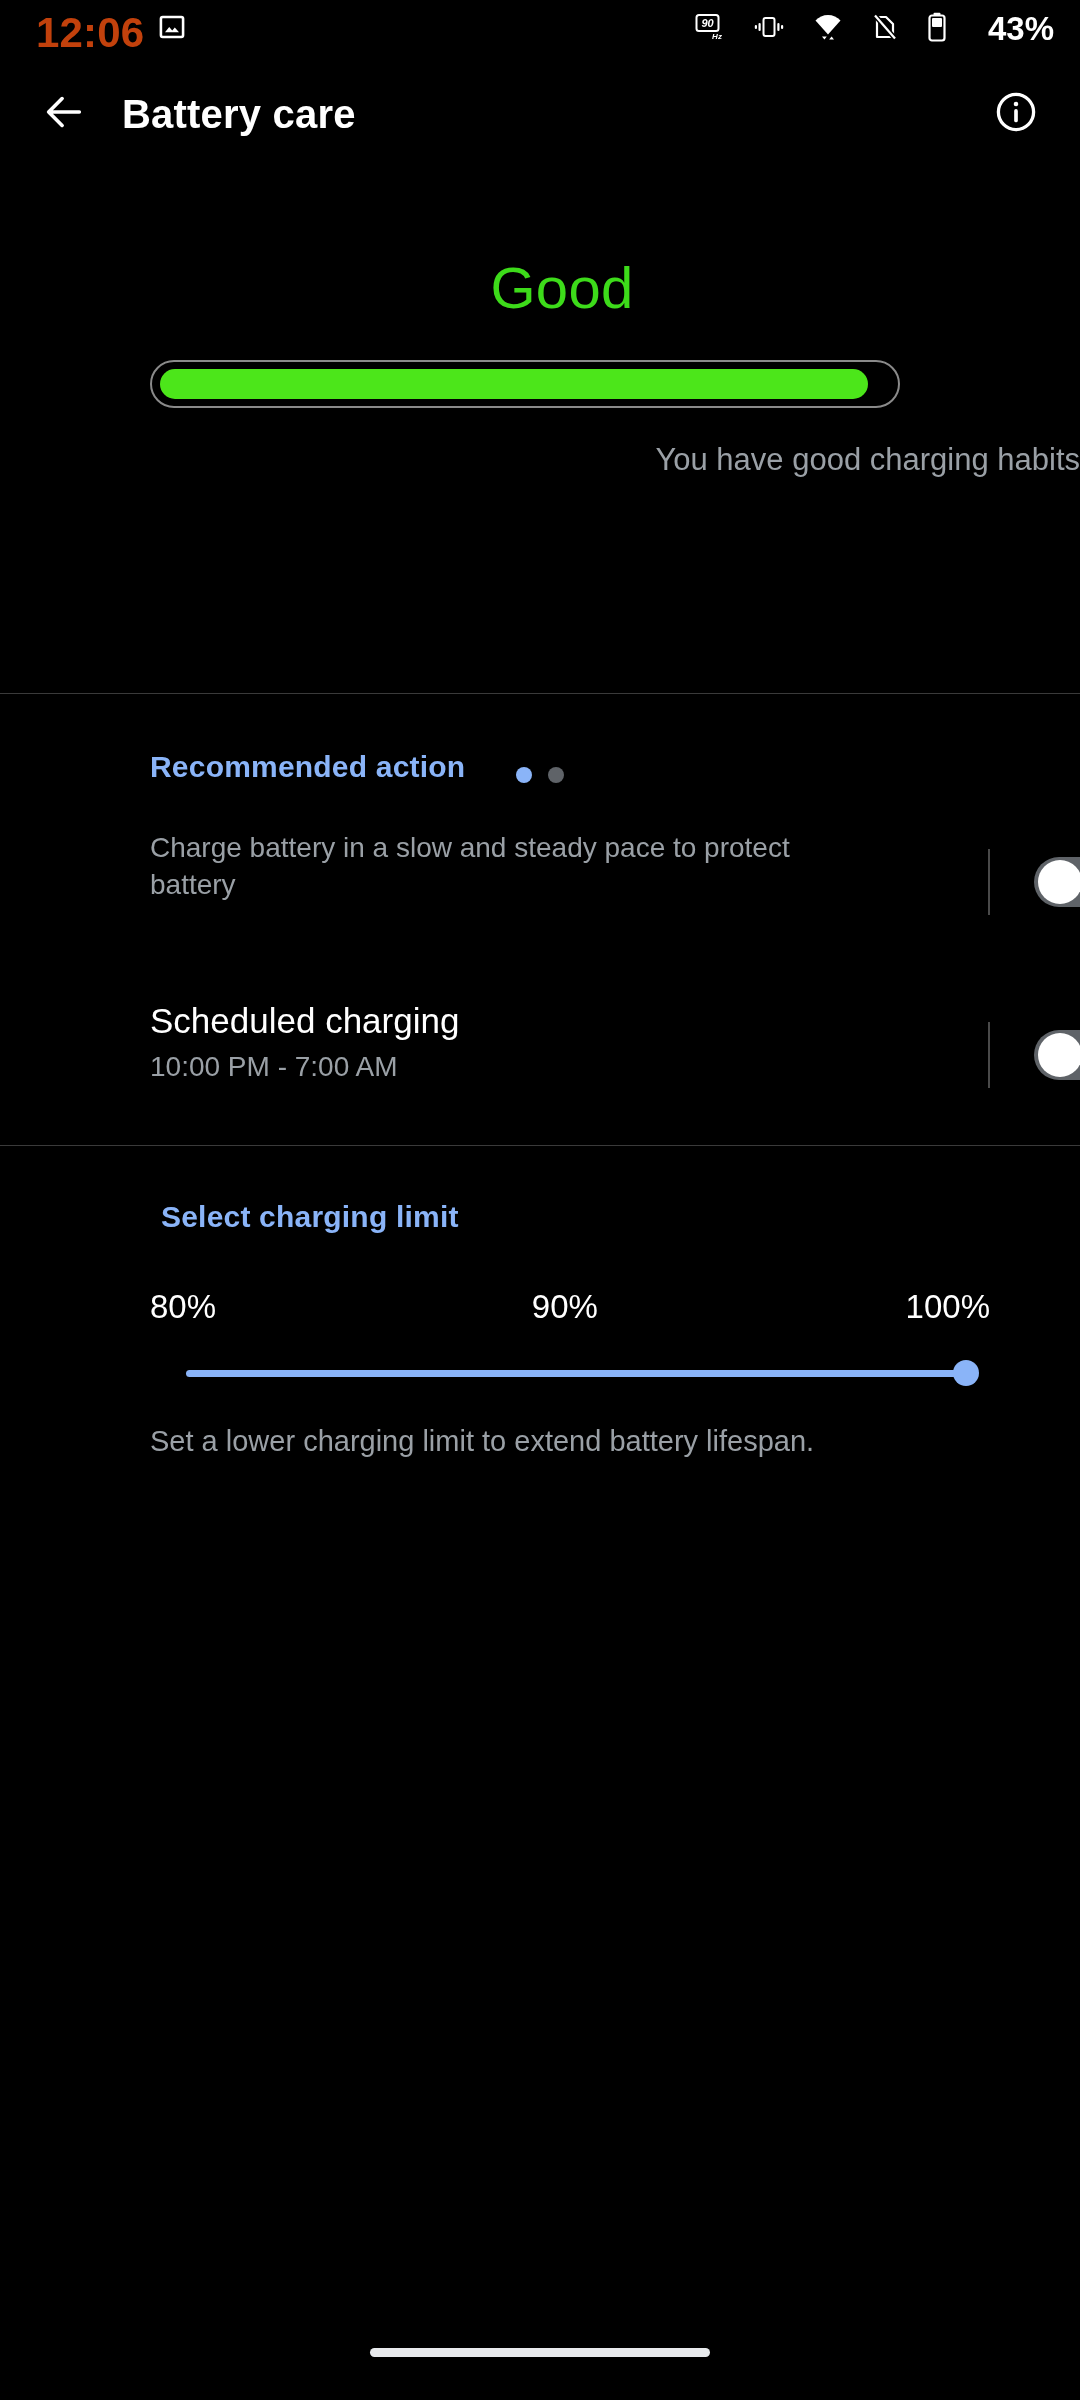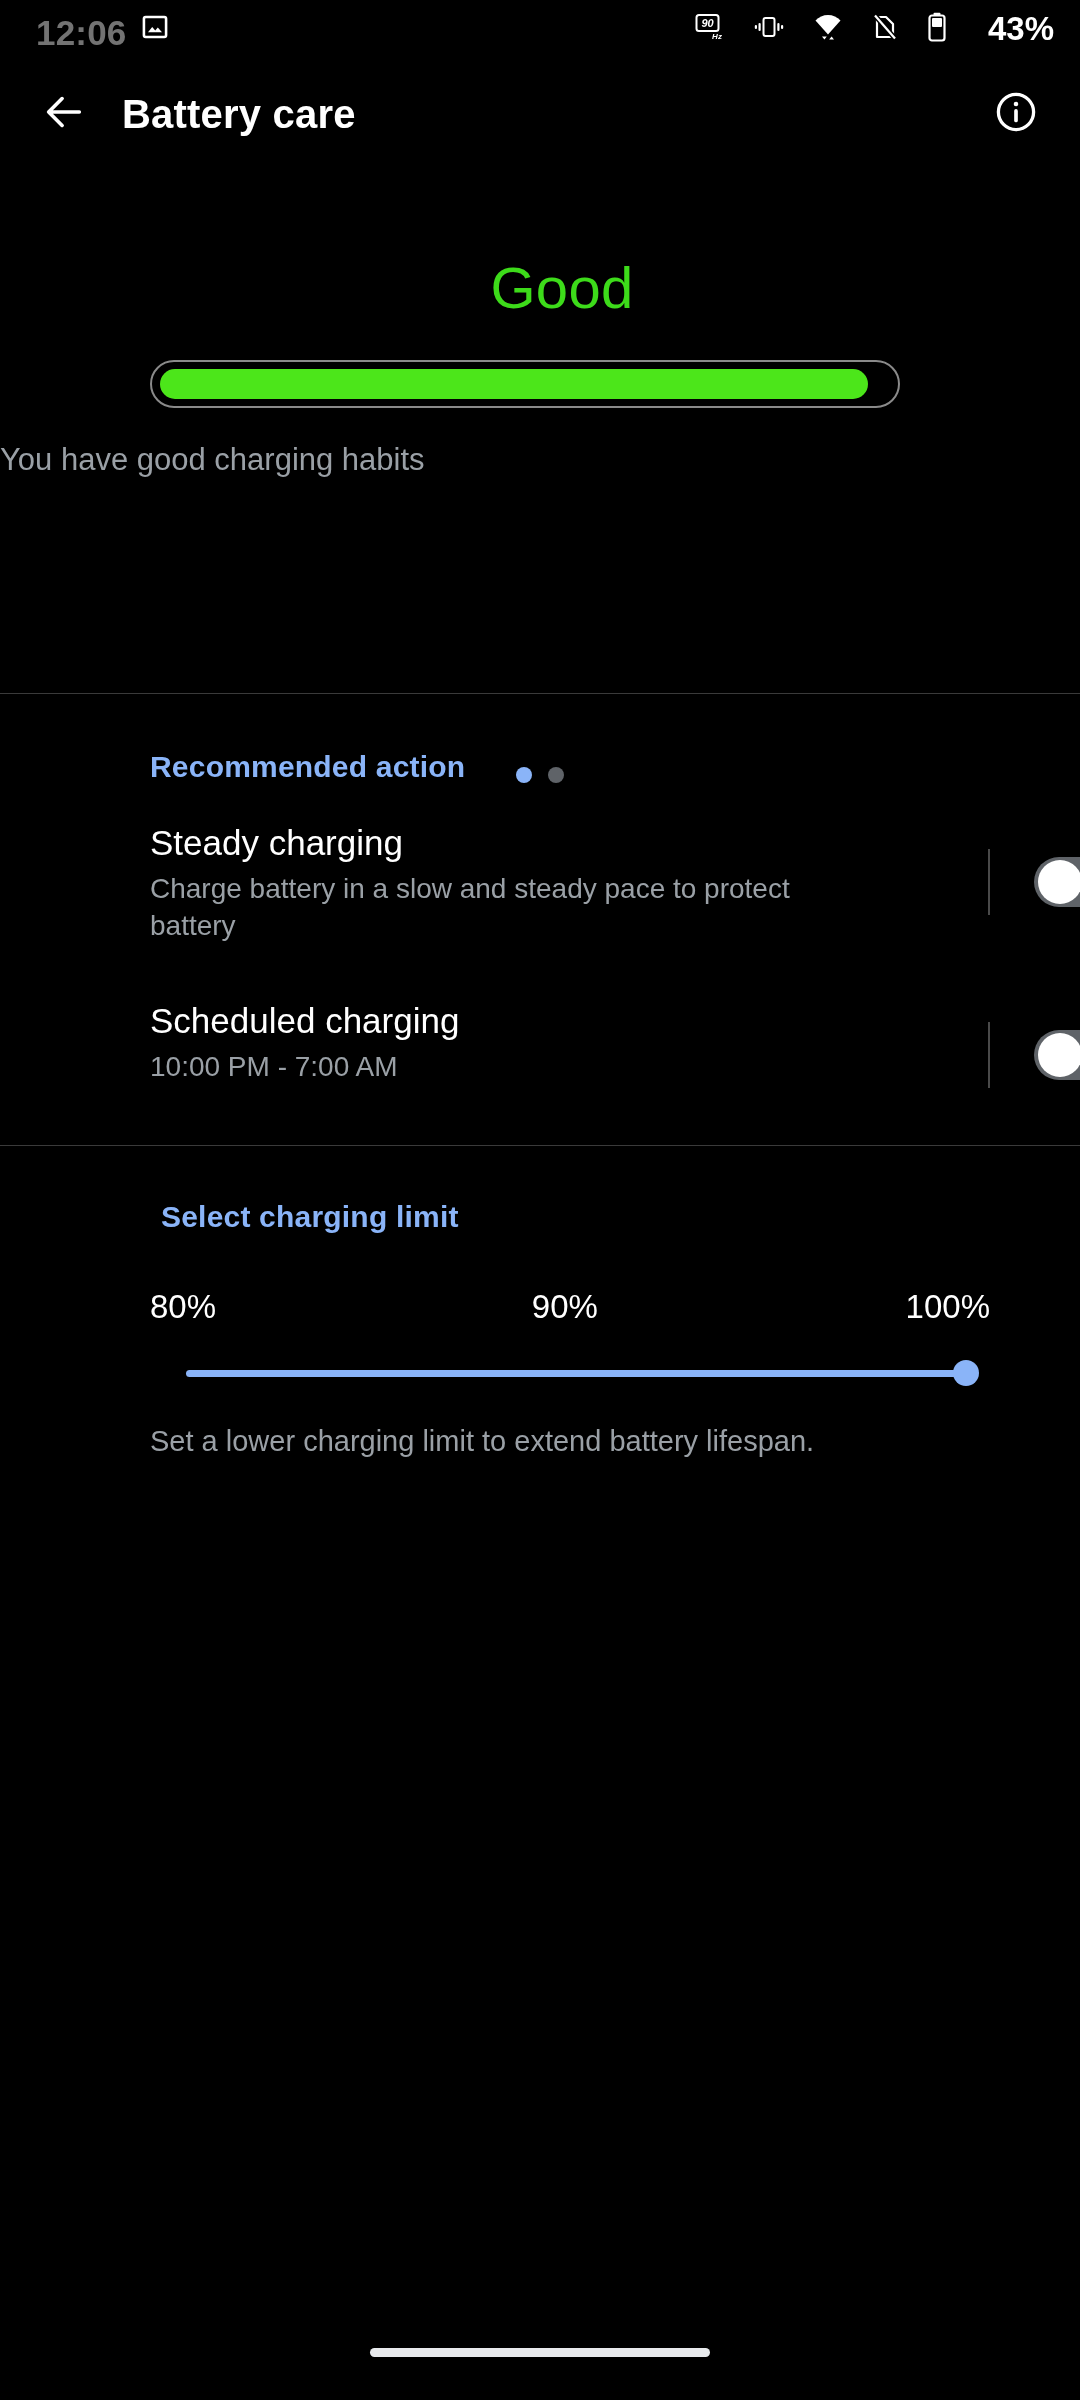--- a/index.html
+++ b/index.html
@@ -11,21 +11,21 @@
   }
   .screen { position:relative; width:1080px; height:2400px; background:#000; }
 
   
   .statusbar {
     position:absolute; top:0; left:0; width:1080px; height:58px;
     display:flex; align-items:center; justify-content:space-between;
     padding:0 26px 0 36px;
   }
   .sb-left { display:flex; align-items:center; gap:14px; }
-  .sb-clock { color:#737373; font-size:35px; font-weight:600; letter-spacing:.2px;margin-top:8px; }
+  .sb-clock { color:#c2410c; font-size:42px; font-weight:600; letter-spacing:.2px;margin-top:8px; }
   .sb-right { display:flex; align-items:center; gap:29px; }
   .sb-batt-text { color:#fff; font-size:33px; font-weight:700; margin-left:12px; }
 
   .ic { display:block; }
 
   
   .appbar {
     position:absolute; top:58px; left:0; width:1080px; height:112px;
     display:flex; align-items:center;
   }
@@ -54,21 +54,21 @@
     position:absolute; top:190px; left:150px;
     width:750px; height:48px;
     border:2px solid #8a8a8a; border-radius:26px;
     display:flex; align-items:center;
   }
   .bar-fill {
     height:30px; border-radius:16px; background:#4ce61a;
     margin-left:8px;
   }
   .hero-sub {
-    position:absolute; top:272px; left:0; width:1080px; text-align:left;
+    position:absolute; top:272px; left:0; width:1080px; text-align:right;
     color:#9aa0a6; font-size:31px;
   }
   .dots {
     position:absolute; top:597px; left:0; width:1080px;
     display:flex; align-items:center; justify-content:center; gap:16px;
   }
   .dot { width:16px; height:16px; border-radius:50%; }
   .dot.active { background:#8ab4f8; }
   .dot.inactive { background:#5f6368; }
 
@@ -236,21 +236,20 @@
       <span class="dot inactive" style="background: rgb(95, 99, 104);"></span>
     </div>
   </div>
 
   <div class="divider d1"></div>
 
   <div class="section-head sec1-head" style="color: rgb(138, 180, 248);">Recommended action</div>
 
   <div class="row row1">
     <div class="row-texts">
-      <div class="row-title">Steady charging</div>
       <div class="row-sub">Charge battery in a slow and steady pace to protect battery</div>
     </div>
     <div class="row-ctrl">
       <span class="vdiv"></span>
       <div class="toggle">
         <span class="knob"></span>
       </div>
     </div>
   </div>
 

